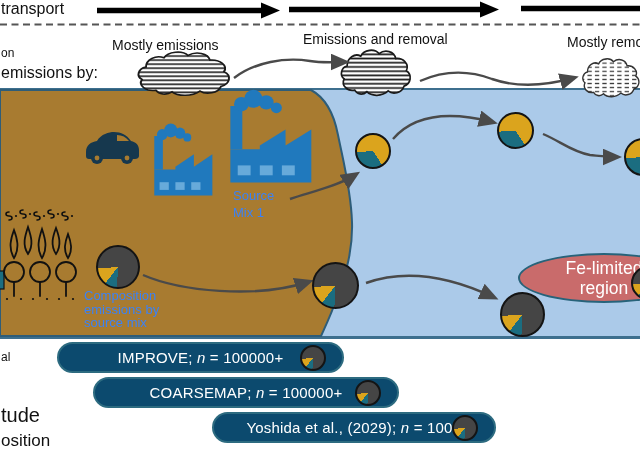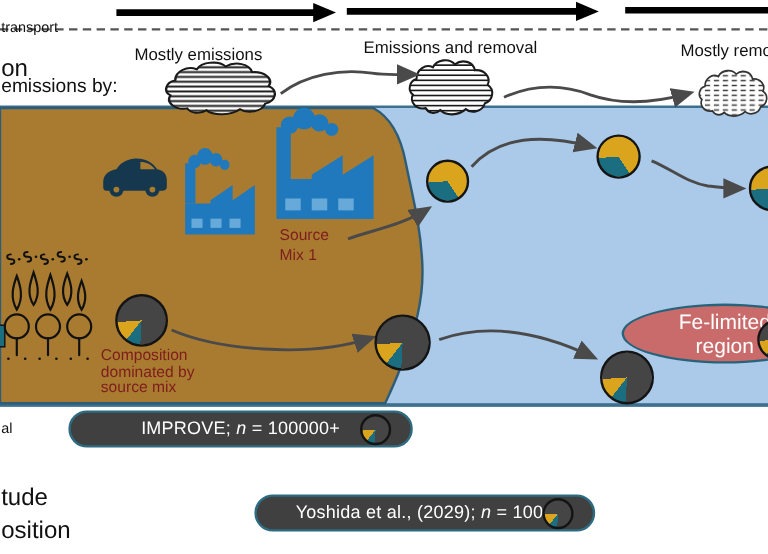--- a/index.html
+++ b/index.html
@@ -1,32 +1,32 @@
 <!DOCTYPE html>
 <html><head>
 <meta charset="utf-8">
 <style>
   html,body{margin:0;padding:0;background:#fff;}
   #stage{
     position:relative;width:640px;height:462px;overflow:hidden;background:#ffffff;
     font-family:"Liberation Sans",sans-serif;
   }
   .lbl{position:absolute;white-space:nowrap;color:#111;}
-  .lbl-white{position:absolute;white-space:nowrap;color:#7f1d1d;}
+  .lbl-white{position:absolute;white-space:nowrap;color:#3b82f6;}
   #ocean{
     position:absolute;left:0;top:88px;width:640px;height:251px;
     background:#abcae9;border-top:2.5px solid #3d6f8e;border-bottom:3px solid #3d6f8e;
     box-sizing:border-box;
   }
   #vector{position:absolute;left:0;top:0;width:640px;height:462px;}
   .pie{position:absolute;border-radius:50%;border:2px solid #141414;box-sizing:border-box;}
   .pie-dark{background:conic-gradient(#454545 0deg 183deg,#1b6d80 183deg 218deg,#dba41d 218deg 266deg,#454545 266deg 360deg);}
   .pie-gold{background:conic-gradient(#dba41d 0deg 147deg,#1b6d80 147deg 266deg,#dba41d 266deg 360deg);}
   .pill{
-    position:absolute;height:31px;background:#404040;border:2.5px solid #2d6b80;border-radius:17px;
+    position:absolute;height:31px;background:#0c4a6e;border:2.5px solid #2d6b80;border-radius:17px;
     box-sizing:border-box;display:flex;align-items:center;justify-content:center;
     color:#fff;font-size:15px;letter-spacing:.2px;
   }
   .pill .pill-pie{width:26px;height:26px;position:absolute;right:16px;top:1px;}
   #fe-region{
     position:absolute;left:518px;top:253px;width:172px;height:50px;border-radius:50%;
     background:#c96b6b;border:2.5px solid #27637a;box-sizing:border-box;
     display:flex;flex-direction:column;align-items:center;justify-content:center;
     color:#fff;font-size:17.5px;line-height:20px;
   }
@@ -160,43 +160,47 @@
   <div class="pie pie-gold" style="left:355px;top:133px;width:36px;height:36px"></div>
   <div class="pie pie-gold" style="left:497px;top:112px;width:37px;height:37px"></div>
   <div class="pie pie-gold" style="left:624px;top:138px;width:38px;height:38px"></div>
 
   <div id="fe-region">
     <div>Fe-limited</div>
     <div>region</div>
   </div>
   <div class="pie pie-dark" style="left:631px;top:266px;width:34px;height:34px"></div>
 
-  <div class="lbl" style="left:1px;top:16px;font-size:12px">transport</div>
+  <div class="lbl" style="left:1px;top:0;font-size:16px">transport</div>
   <div class="lbl" style="left:112px;top:37px;font-size:14px">Mostly emissions</div>
   <div class="lbl" style="left:303px;top:31px;font-size:14px">Emissions and removal</div>
   <div class="lbl" style="left:567px;top:34px;font-size:14px">Mostly removal</div>
-  <div class="lbl" style="left:1px;top:46px;font-size:20px">on</div>
+  <div class="lbl" style="left:1px;top:46px;font-size:12px">on</div>
   <div class="lbl" style="left:1px;top:64px;font-size:16px">emissions by:</div>
 
   <div class="lbl-white" style="left:233px;top:187px;font-size:13px;line-height:17px">
     <div>Source</div>
     <div>Mix 1</div>
   </div>
   <div class="lbl-white" style="left:84px;top:289px;font-size:13px;line-height:13.5px">
     <div>Composition</div>
-    <div>dominated by</div>
+    <div>emissions by</div>
     <div>source mix</div>
   </div>
 
   <div class="pill" style="left:57px;top:342px;width:287px">
     <span><span>IMPROVE; </span><i>n</i><span> = 100000+</span></span>
     <div class="pie pie-dark pill-pie"></div>
   </div>
+  <div class="pill" style="left:93px;top:377px;width:306px">
+    <span><span>COARSEMAP; </span><i>n</i><span> = 100000+</span></span>
+    <div class="pie pie-dark pill-pie"></div>
+  </div>
   <div class="pill" style="left:212px;top:412px;width:284px">
     <span><span>Yoshida et al., (2029); </span><i>n</i><span> = 100+</span></span>
     <div class="pie pie-dark pill-pie"></div>
   </div>
 
   <div class="lbl" style="left:1px;top:350px;font-size:12px">al</div>
   <div class="lbl" style="left:1px;top:404px;font-size:20px">tude</div>
-  <div class="lbl" style="left:1px;top:431px;font-size:20px">osition</div>
+  <div class="lbl" style="left:1px;top:431px;font-size:17px">osition</div>
 
 </div>
 
 </body></html>

